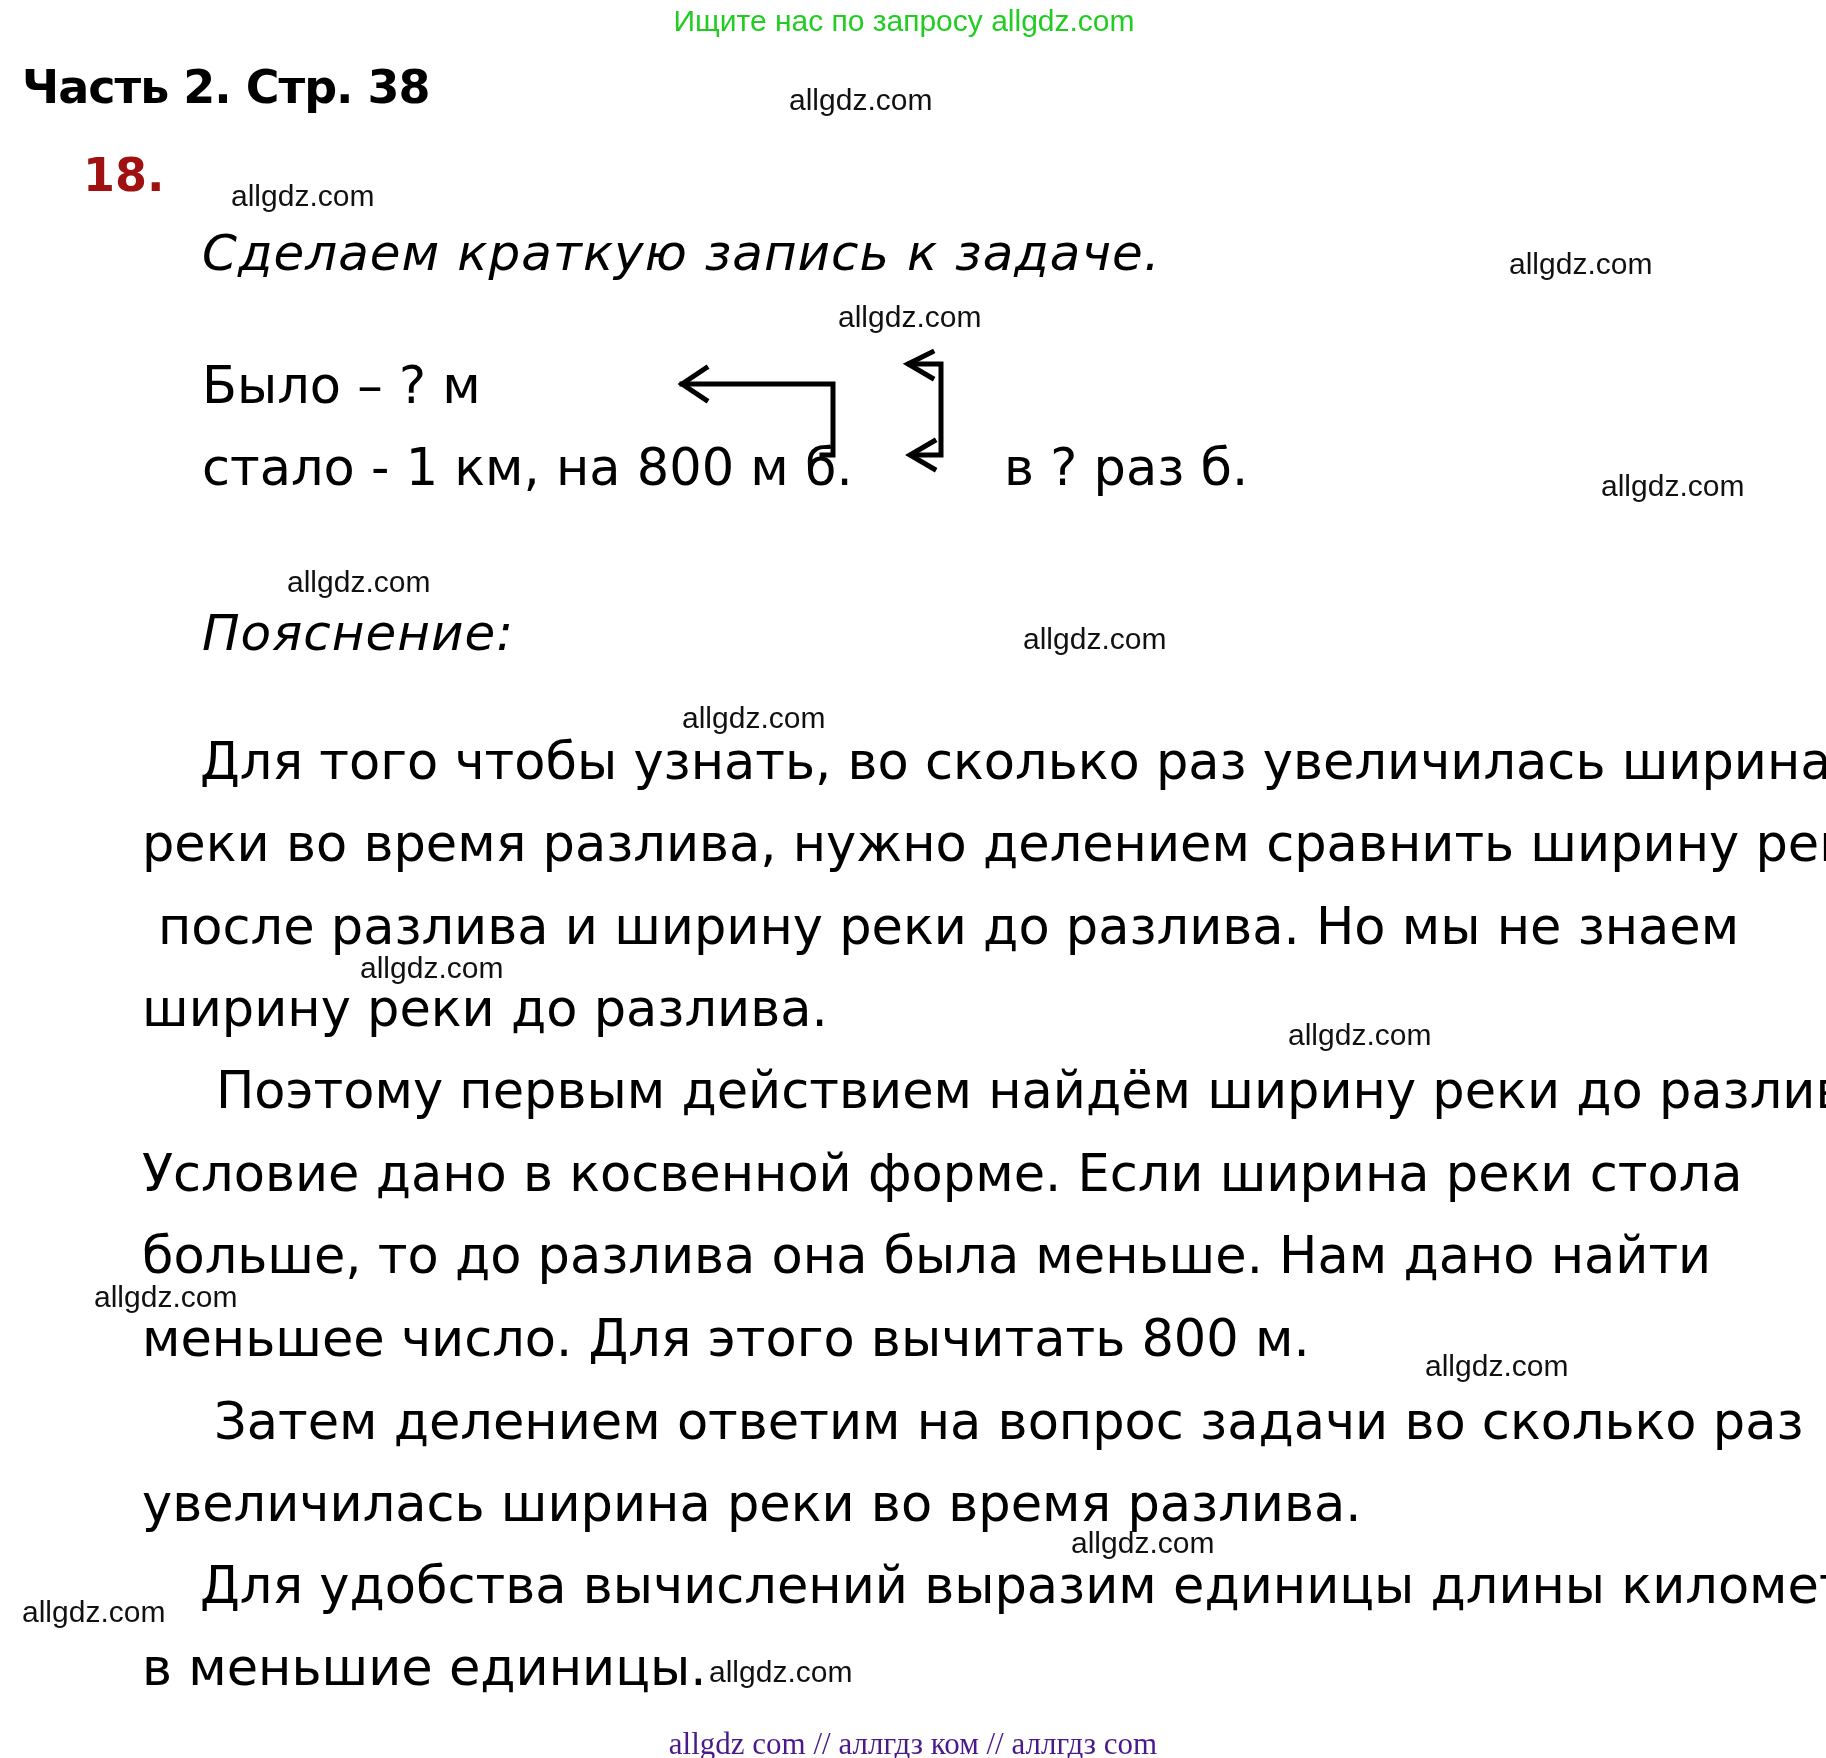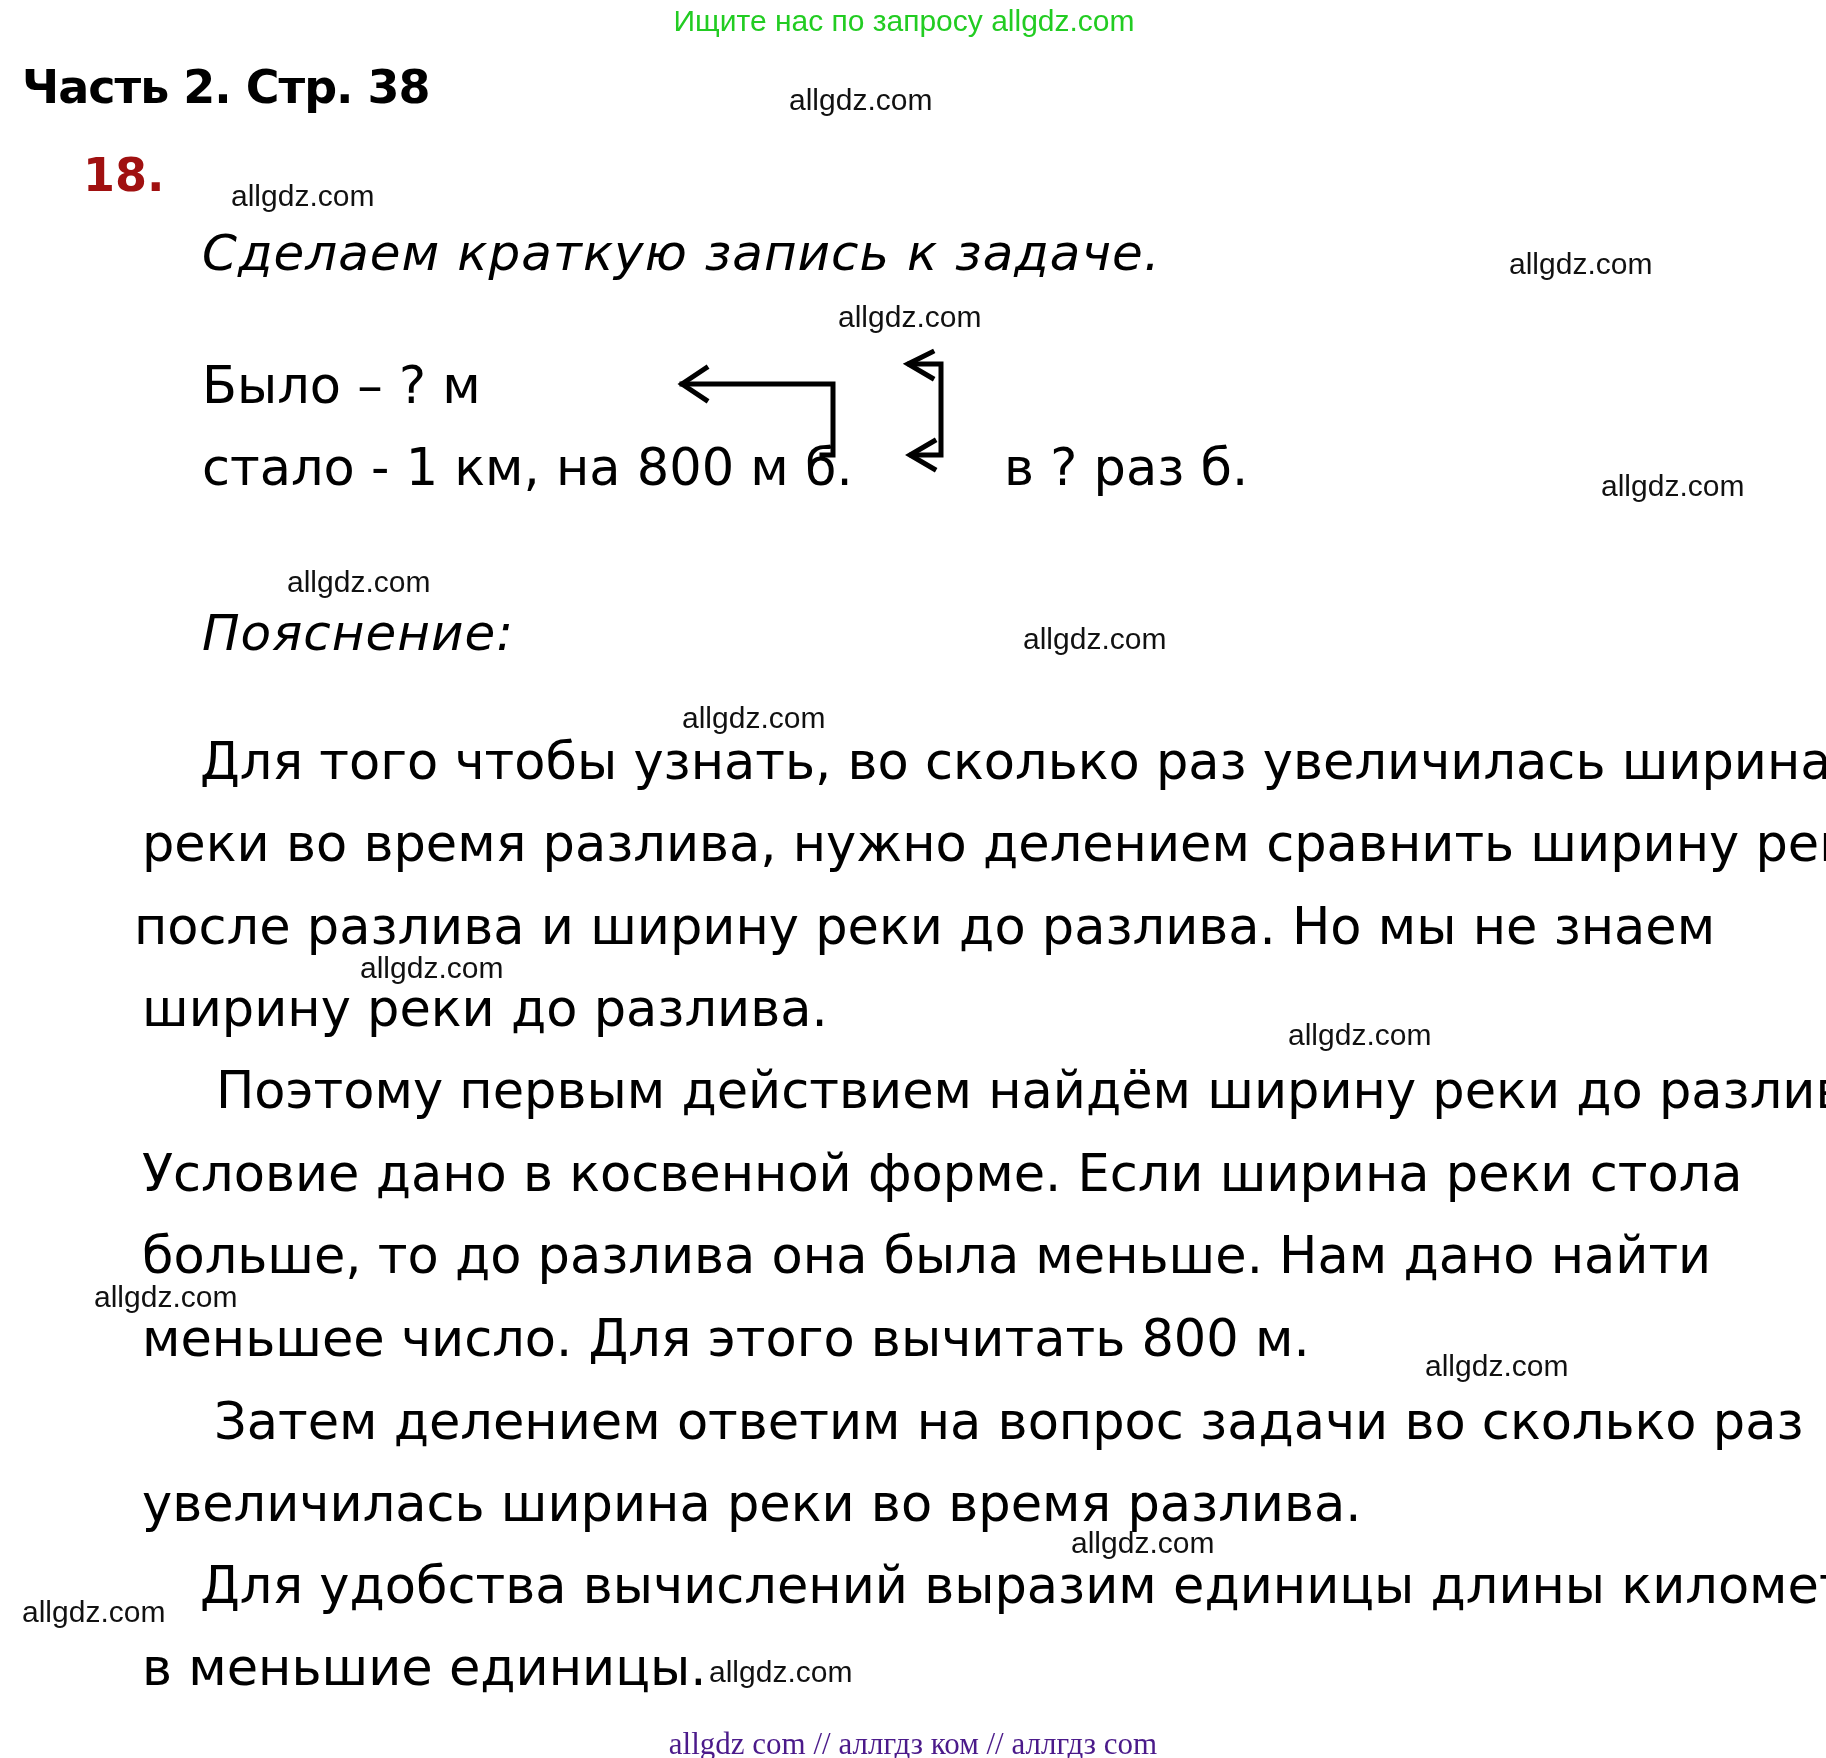--- a/index.html
+++ b/index.html
@@ -39,21 +39,21 @@
     <polyline points="910,364 941,364 941,455 912,455"></polyline>
     <polyline points="932,352 908,364 932,378"></polyline>
     <polyline points="934,441 910,455 934,469"></polyline>
   </g>
 </svg>
 
 <div class="abs italic-h" style="left:202px; top:608px;">Пояснение:</div>
 
 <div class="abs body-text" style="left:200px; top:736px;">Для того чтобы узнать, во сколько раз увеличилась ширина</div>
 <div class="abs body-text" style="left:142px; top:818px;">реки во время разлива, нужно делением сравнить ширину реки</div>
-<div class="abs body-text" style="left:134px; top:901px;">после разлива и ширину реки до разлива. Но мы не знаем</div>
+<div class="abs body-text" style="left:158px; top:901px;">после разлива и ширину реки до разлива. Но мы не знаем</div>
 <div class="abs body-text" style="left:142px; top:983px;">ширину реки до разлива.</div>
 <div class="abs body-text" style="left:216px; top:1065px;">Поэтому первым действием найдём ширину реки до разлива.</div>
 <div class="abs body-text" style="left:142px; top:1148px;">Условие дано в косвенной форме. Если ширина реки стола</div>
 <div class="abs body-text" style="left:142px; top:1230px;">больше, то до разлива она была меньше. Нам дано найти</div>
 <div class="abs body-text" style="left:142px; top:1313px;">меньшее число. Для этого вычитать 800 м.</div>
 <div class="abs body-text" style="left:214px; top:1396px;text-align:center;">Затем делением ответим на вопрос задачи во сколько раз</div>
 <div class="abs body-text" style="left:142px; top:1478px;">увеличилась ширина реки во время разлива.</div>
 <div class="abs body-text" style="left:200px; top:1560px;">Для удобства вычислений выразим единицы длины километры</div>
 <div class="abs body-text" style="left:142px; top:1642px;">в меньшие единицы.</div>
 

